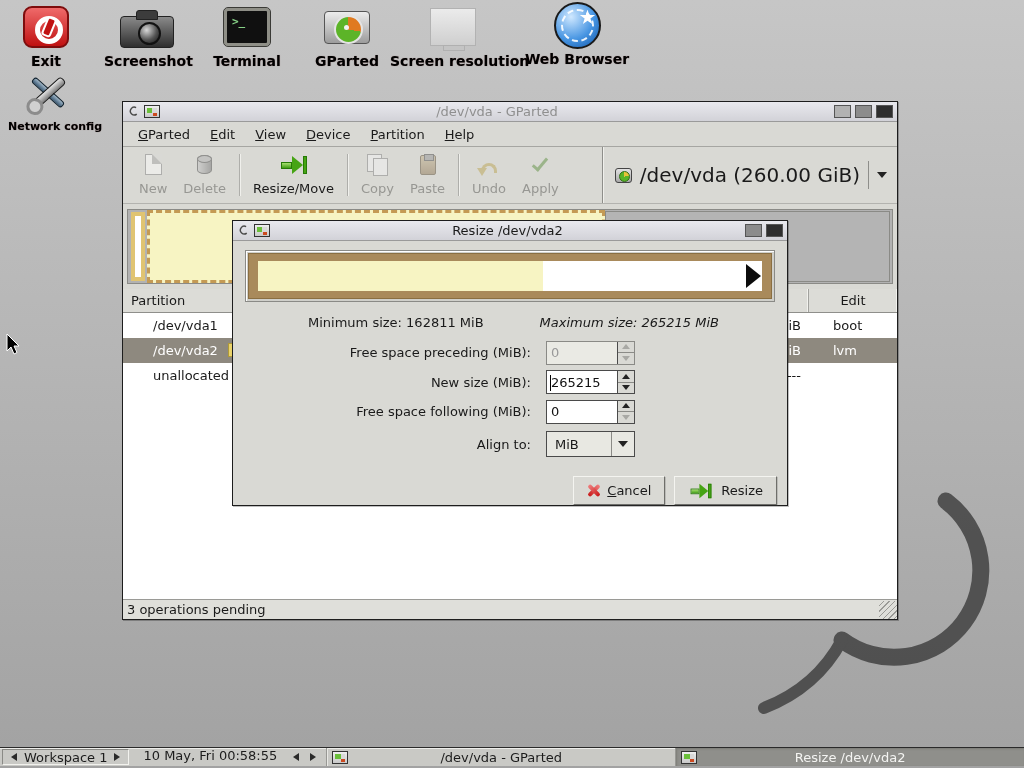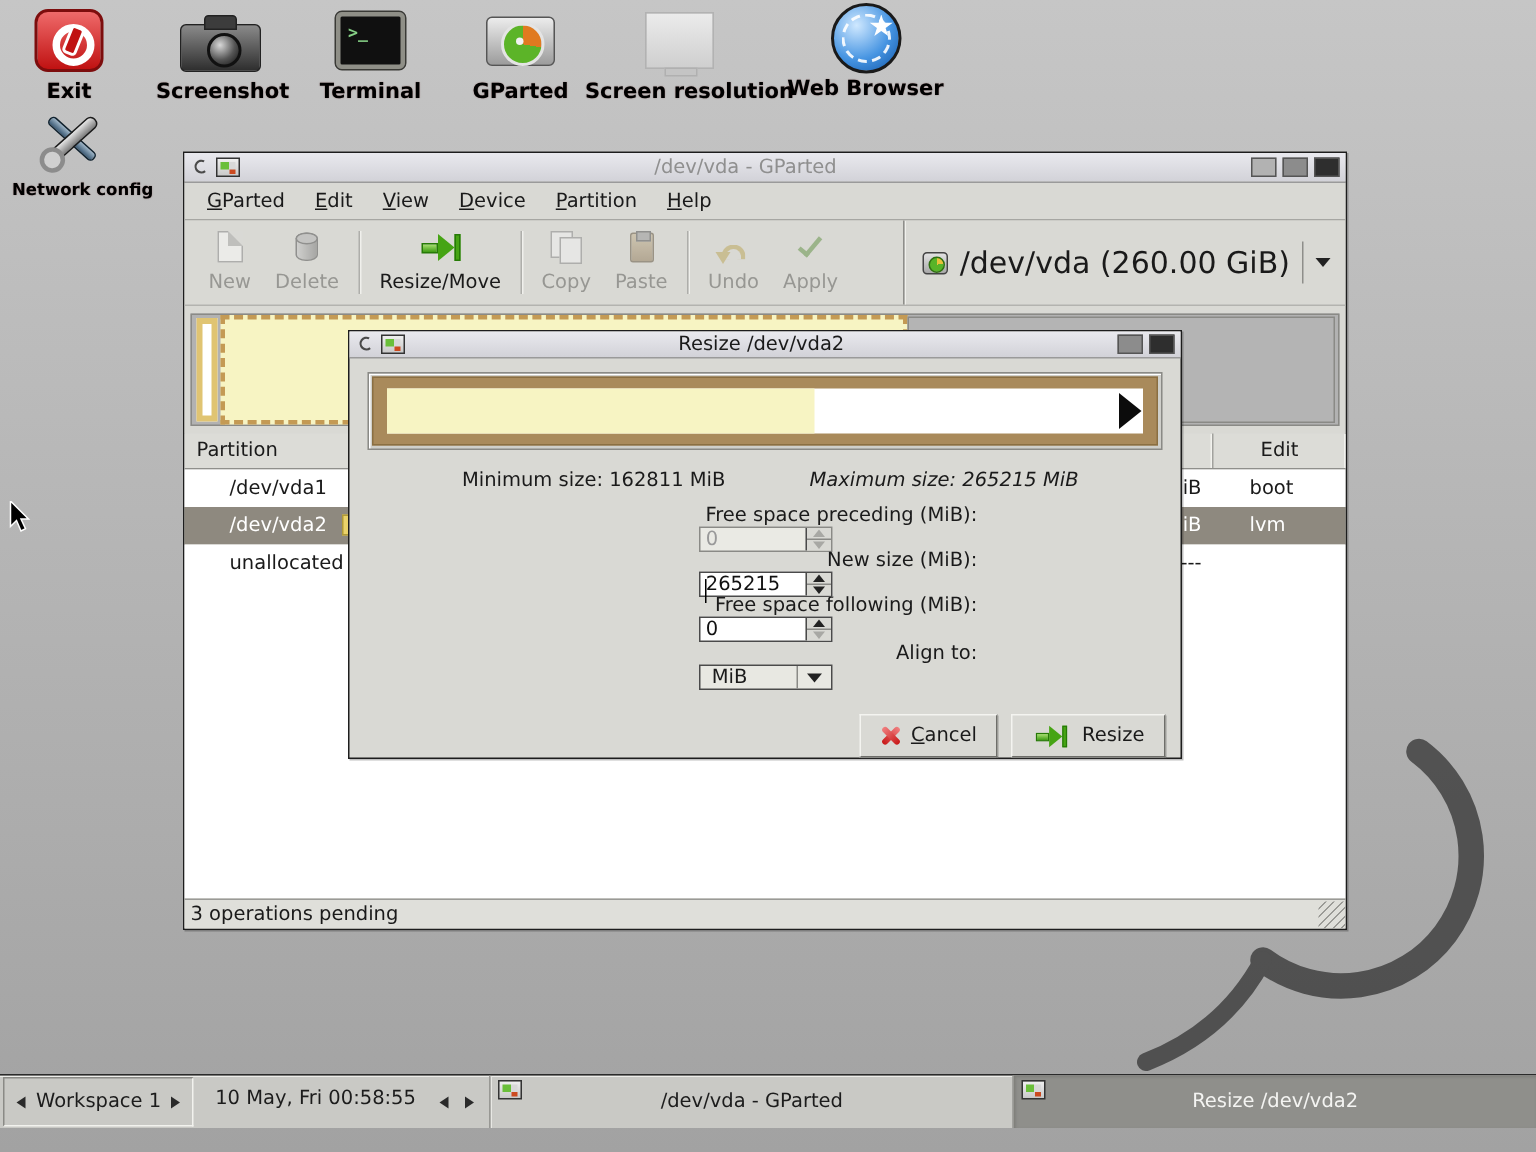--- a/index.html
+++ b/index.html
@@ -169,21 +169,21 @@
   .rz-outer { margin:9px 12px 0; border:1px solid #8a8a86; box-shadow:inset 1px 1px 0 #fff; padding:2px;
             background:#cfcfca; }
   .rz-frame { background:#a98a5b; border:1px solid #8a6f42; padding:7px 9px; }
   .rz-bar { background:#fff; height:30px; position:relative; }
   .rz-used { height:100%; background:#f7f4c3; }
   .rz-arrow { position:absolute; right:1px; top:50%; transform:translateY(-50%); width:0; height:0;
             border-left:15px solid #0c0c0c; border-top:12px solid transparent; border-bottom:12px solid transparent; }
   .minmax { display:flex; margin:13px 0 8px; }
   .minmax .min { margin-left:75px; }
   .minmax .max { margin-left:56px;font-style:italic; }
-  .frow { height:30px; display:flex; align-items:center;flex-direction:column; }
+  .frow { height:30px; display:flex; align-items:center; }
   .frow .flabel { width:313px; text-align:right; padding-right:15px; }
   .spin { width:89px; height:24px; border:1px solid #4a4a4a; background:#fff; display:flex; }
   .spin input { flex:1; min-width:0; border:none; outline:none; font:13px "DejaVu Sans",sans-serif;
             padding-left:4px; background:transparent; color:#111; }
   .spin .sbtns { width:17px; border-left:1px solid #4a4a4a; display:flex; flex-direction:column; background:#d9d9d4; }
   .sbtn { flex:1; display:flex; align-items:center; justify-content:center; }
   .sbtn.up { border-bottom:1px solid #8a8a86; }
   .tri-up { width:0; height:0; border-left:4px solid transparent; border-right:4px solid transparent;
             border-bottom:5px solid #222; }
   .tri-dn { width:0; height:0; border-left:4px solid transparent; border-right:4px solid transparent;
@@ -203,21 +203,21 @@
   .dlg-btn { height:29px; display:flex; align-items:center; gap:7px; padding:0 13px;
             background:#d9d9d4; border:1px solid #6e6e6a; border-top-color:#f4f4f0; border-left-color:#f4f4f0;
             box-shadow:1px 1px 0 #44444433; font-size:13px; }
   .ulabel { display:inline-block; }
   .ulabel::first-letter { text-decoration:underline; }
   .ic-x { position:relative; width:13px; height:13px; }
   .ic-x::before, .ic-x::after { content:''; position:absolute; left:5px; top:-1px; width:4px; height:15px;
             background:linear-gradient(#f08080,#c81818); border-radius:2px; }
   .ic-x::before { transform:rotate(45deg); } .ic-x::after { transform:rotate(-45deg); }
   
-  .taskbar { position:absolute; left:0; right:0; bottom:16px; height:36px; background:#c9c9c5; z-index:30;
+  .taskbar { position:absolute; left:0; right:0; bottom:2px; height:19px; background:#c9c9c5; z-index:30;
             border-top:1px solid #2a2a2a; box-shadow:inset 0 1px 0 #ededea; display:flex; align-items:stretch;
             font-size:13px; color:#1c1c1c; }
   .ws-box { display:flex; align-items:center; gap:7px; padding:0 8px; margin:1px 0 1px 2px;
             border:1px solid; border-color:#8a8a86 #f2f2ee #f2f2ee #8a8a86; }
   .tb-arrow { width:0; height:0; }
   .tb-left { border-top:4px solid transparent; border-bottom:4px solid transparent; border-right:6px solid #2a2a2a; }
   .tb-right { border-top:4px solid transparent; border-bottom:4px solid transparent; border-left:6px solid #2a2a2a; }
   .clock { display:flex; align-items:center; padding:0 12px 4px 14px; }
   .pager { display:flex; align-items:center; gap:11px; padding:0 10px 0 4px; }
   .task { flex:1; position:relative; display:flex; align-items:center; justify-content:center;

